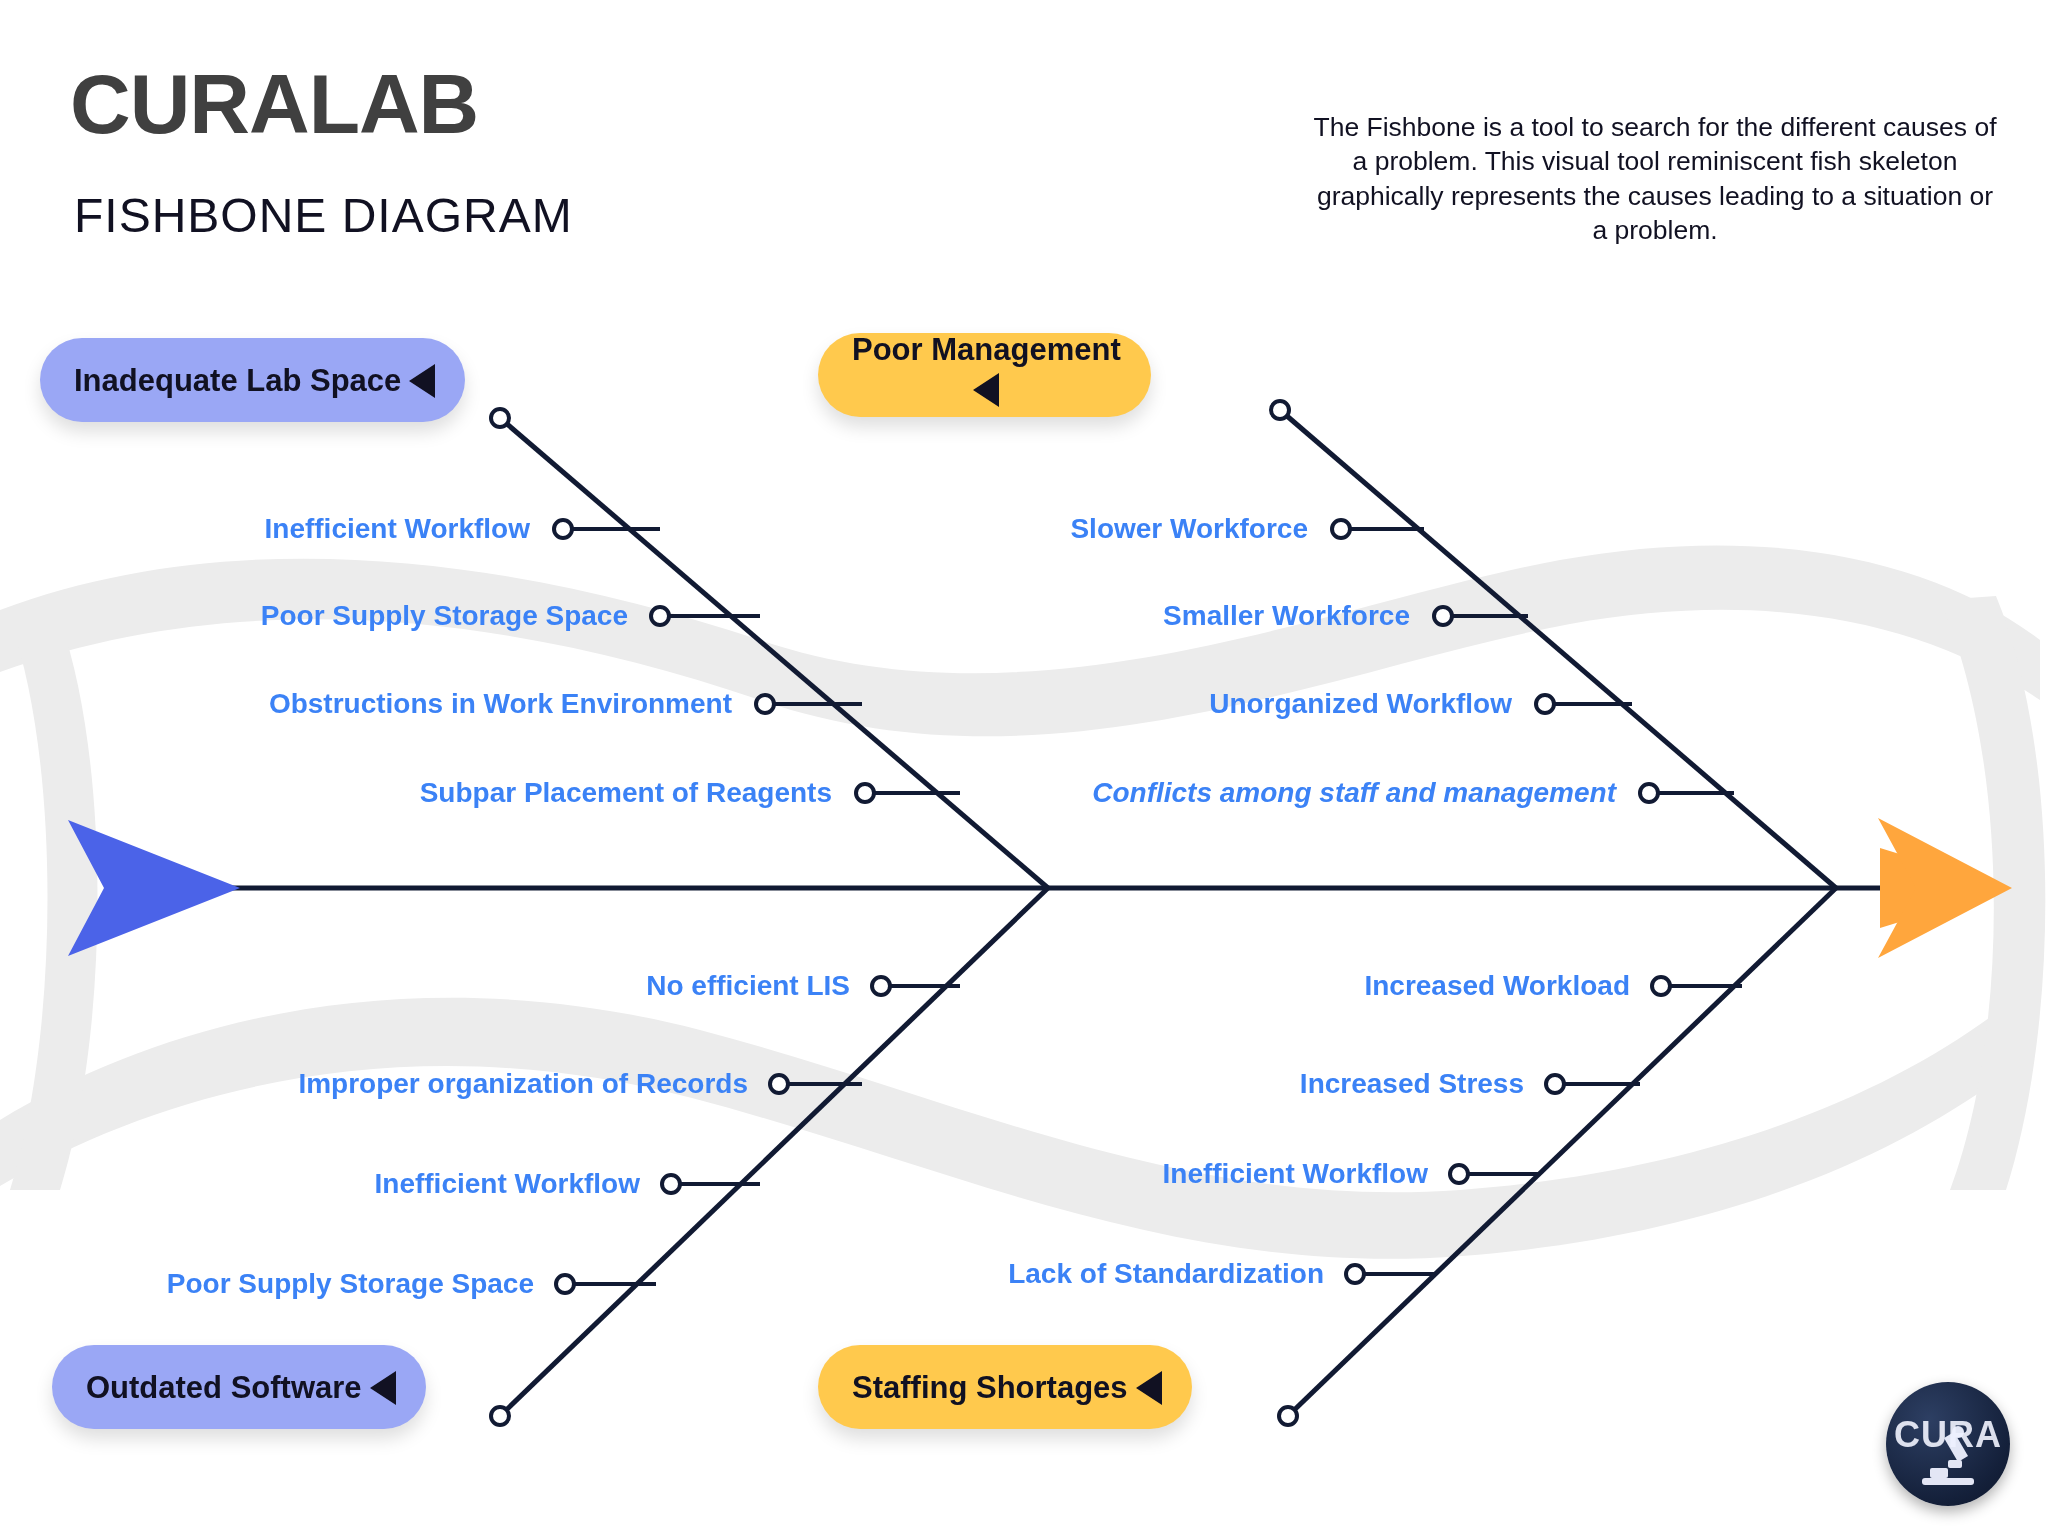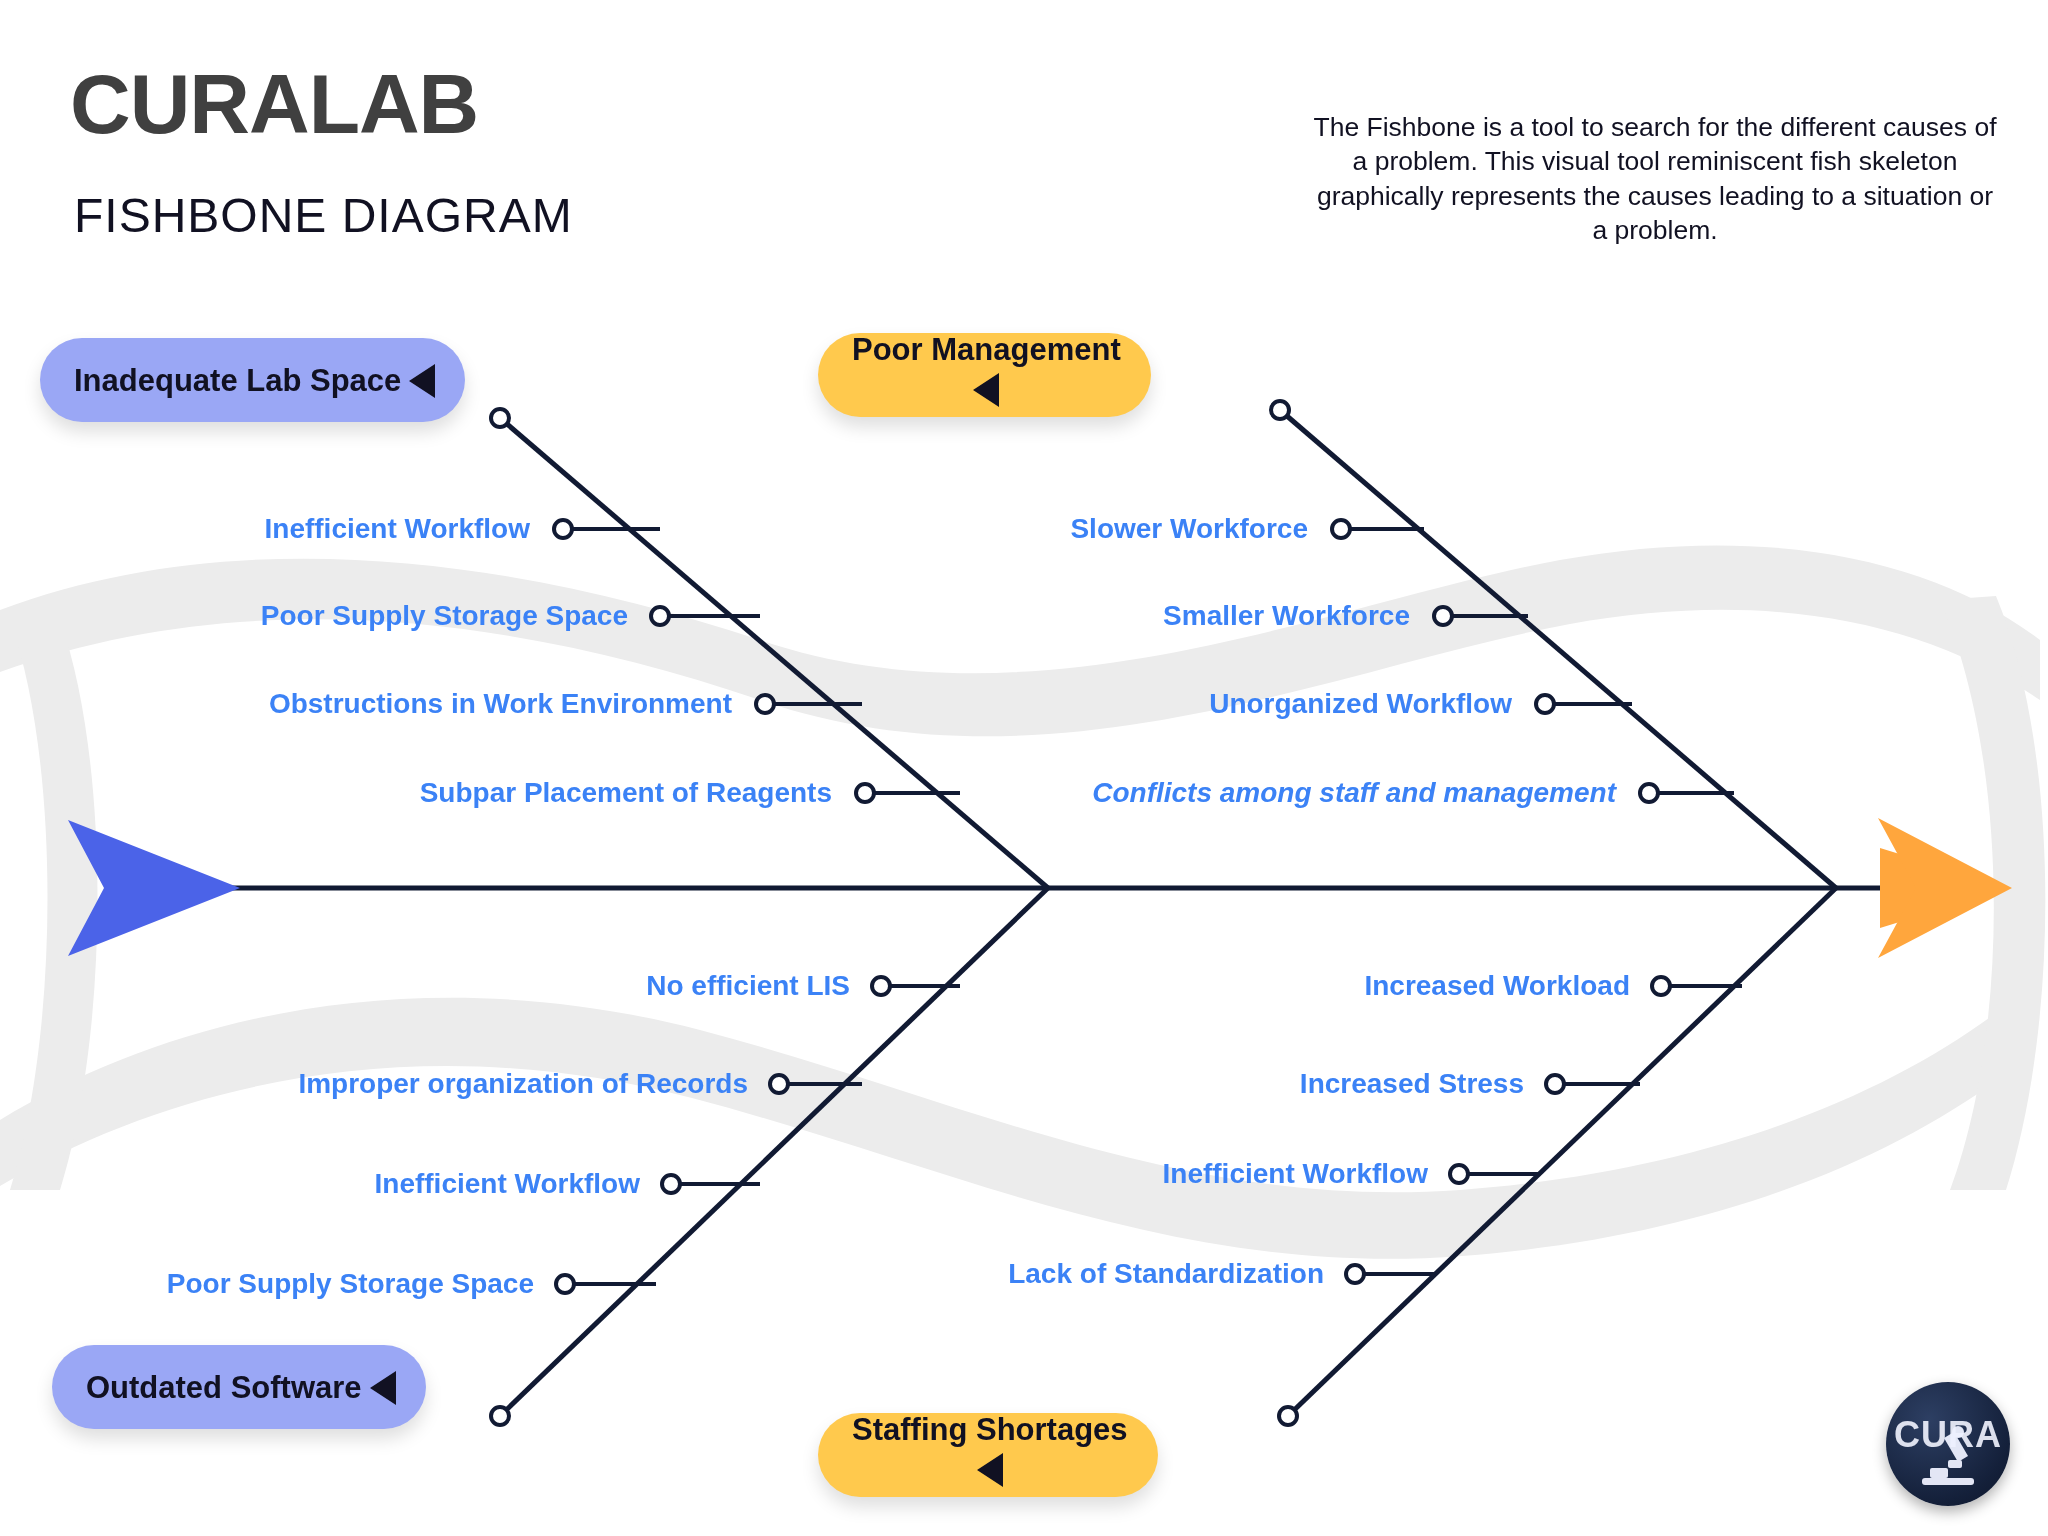--- a/index.html
+++ b/index.html
@@ -92,21 +92,21 @@
     border-bottom: 17px solid transparent;
     border-right: 26px solid #111122;
     display: inline-block;
   }
   .pill-blue { background: #9aa7f5; }
   .pill-yellow { background: #ffc94d; }
 
   #pill-0 { left: 40px;  top: 338px; }
   #pill-1 { left: 818px; top: 333px; flex-direction: column; }
   #pill-2 { left: 52px;  top: 1345px; }
-  #pill-3 { left: 818px; top: 1413px; flex-direction: column; }
+  #pill-3 { left: 818px; top: 1345px; }
 
   
   .cause-label {
     position: absolute;
     z-index: 3;
     font-size: 28px;
     font-weight: bold;
     color: #3b82f6;
     white-space: nowrap;
     line-height: 1;

